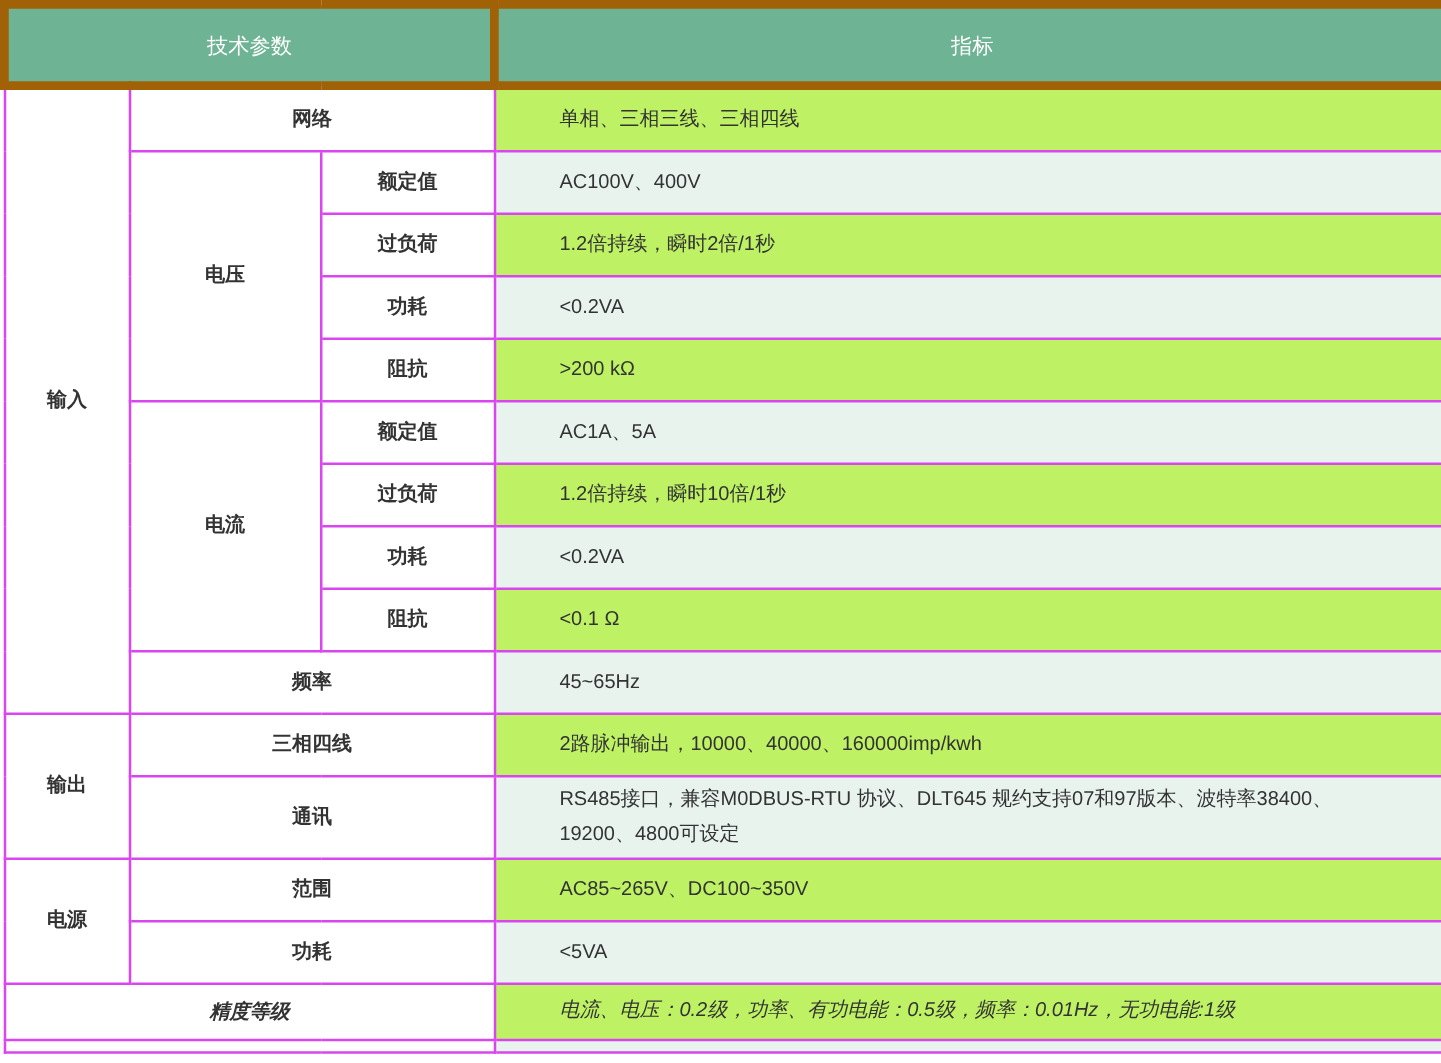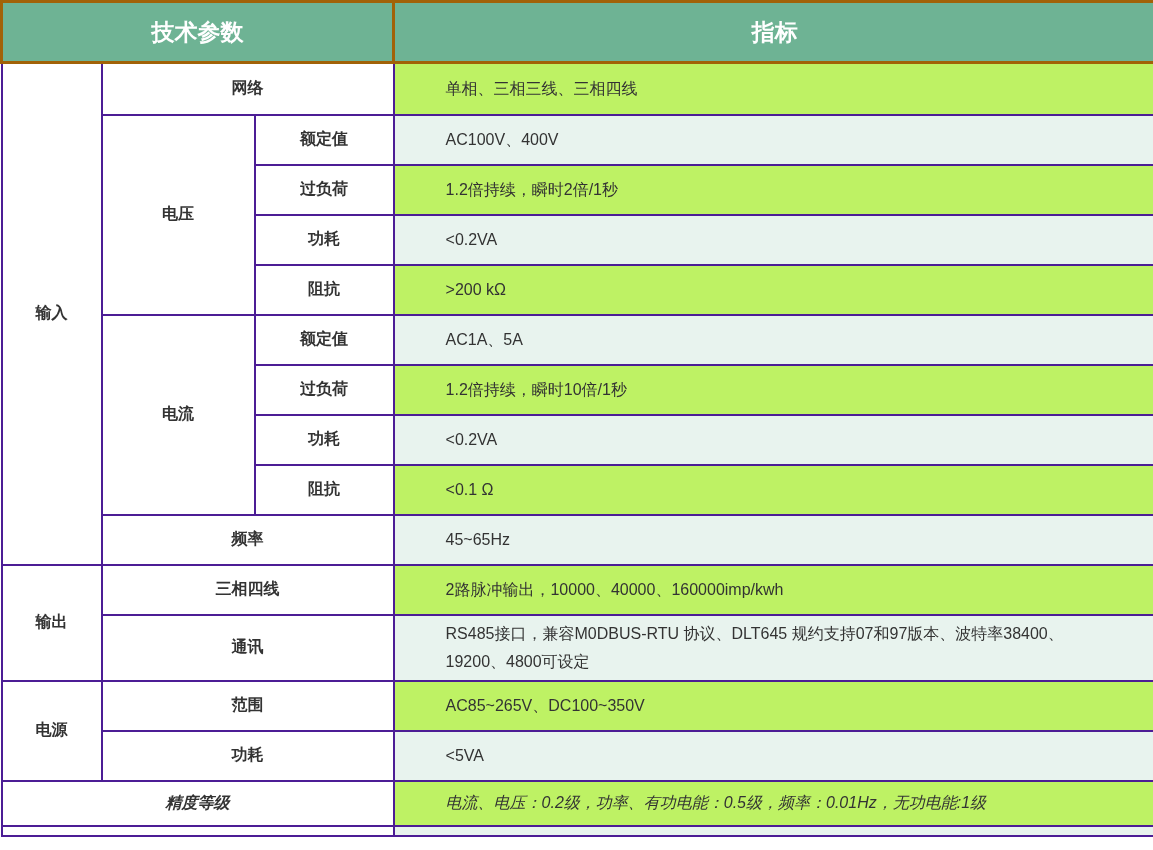--- a/index.html
+++ b/index.html
@@ -17,31 +17,31 @@
     border-collapse: collapse;
   }
   col.c-group { width: 100px; }
   col.c-sub   { width: 153px; }
   col.c-param { width: 139px; }
   col.c-value { width: 761px; }
 
   th {
     background: #6eb394;
     color: #ffffff;
-    font-size: 23px;
-    font-weight: 700;
+    font-size: 17px;
+    font-weight: 400;
     text-align: center;
     height: 58px;
-    border: 3px solid #a16207;
+    border: 7px solid #a16207;
     padding: 0;
   }
   th:last-child { border-right: none; text-align: center; }
 
   td {
-    border: 2px solid #4c1d95;
+    border: 2px solid #d946ef;
     color: #333333;
     font-size: 16px;
     padding: 4px;
     vertical-align: middle;
     background: #ffffff;
   }
   td:last-child { border-right: none; }
 
   td.label {
     text-align: center;

